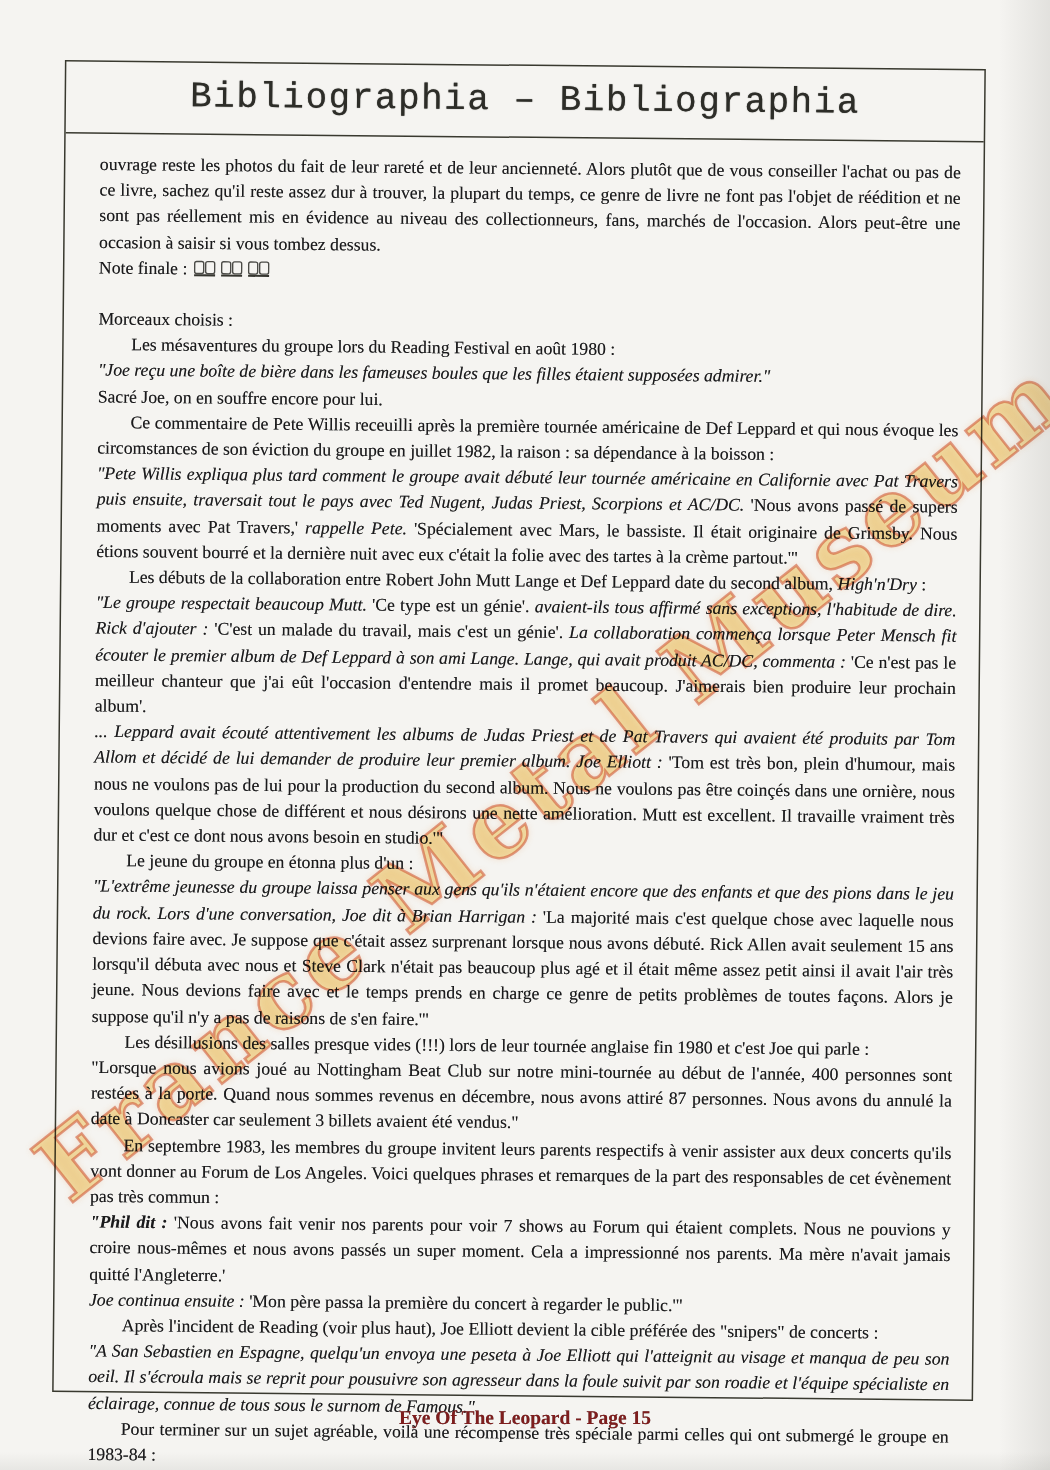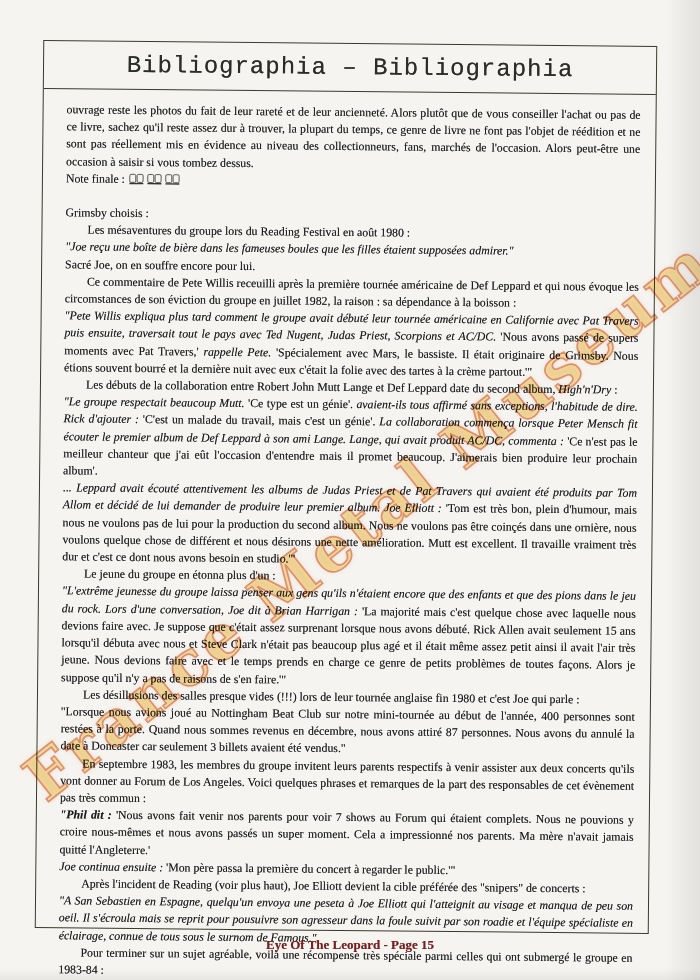--- a/index.html
+++ b/index.html
@@ -88,21 +88,21 @@
               <path d="M0.6,12 h16.8" stroke="#35352f" stroke-width="1.7" fill="none"></path>
             </svg></span><span class="book-icon"><svg width="15" height="12" viewBox="0 0 18 13" aria-hidden="true">
               <rect x="1" y="1" width="7.2" height="9.6" rx="1.6" fill="none" stroke="#4a4a46" stroke-width="1.1"></rect>
               <rect x="9.8" y="1" width="7.2" height="9.6" rx="1.6" fill="none" stroke="#4a4a46" stroke-width="1.1"></rect>
               <path d="M0.6,12 h16.8" stroke="#35352f" stroke-width="1.7" fill="none"></path>
             </svg></span><span class="book-icon"><svg width="15" height="12" viewBox="0 0 18 13" aria-hidden="true">
               <rect x="1" y="1" width="7.2" height="9.6" rx="1.6" fill="none" stroke="#4a4a46" stroke-width="1.1"></rect>
               <rect x="9.8" y="1" width="7.2" height="9.6" rx="1.6" fill="none" stroke="#4a4a46" stroke-width="1.1"></rect>
               <path d="M0.6,12 h16.8" stroke="#35352f" stroke-width="1.7" fill="none"></path>
             </svg></span></p>
-        <p class="para gap"><span class="seg-b">Grimsby choisis :</span></p>
+        <p class="para gap"><span class="seg-b">Morceaux choisis :</span></p>
         <p class="para indent"><span class="seg-n">Les mésaventures du groupe lors du Reading Festival en août 1980 :</span></p>
         <p class="para"><span class="seg-i">"Joe reçu une boîte de bière dans les fameuses boules que les filles étaient supposées admirer."</span></p>
         <p class="para"><span class="seg-n">Sacré Joe, on en souffre encore pour lui.</span></p>
         <p class="para indent"><span class="seg-n">Ce commentaire de Pete Willis receuilli après la première tournée américaine de Def Leppard et qui nous évoque les circomstances de son éviction du groupe en juillet 1982, la raison : sa dépendance à la boisson :</span></p>
         <p class="para"><span class="seg-i">"Pete Willis expliqua plus tard comment le groupe avait débuté leur tournée américaine en Californie avec Pat Travers puis ensuite, traversait tout le pays avec Ted Nugent, Judas Priest, Scorpions et AC/DC. </span><span class="seg-n">'Nous avons passé de supers moments avec Pat Travers,' </span><span class="seg-i">rappelle Pete. </span><span class="seg-n">'Spécialement avec Mars, le bassiste. Il était originaire de Grimsby. Nous étions souvent bourré et la dernière nuit avec eux c'était la folie avec des tartes à la crème partout.'"</span></p>
         <p class="para indent"><span class="seg-n">Les débuts de la collaboration entre Robert John Mutt Lange et Def Leppard date du second album, </span><span class="seg-i">High'n'Dry</span><span class="seg-n"> :</span></p>
         <p class="para"><span class="seg-i">"Le groupe respectait beaucoup Mutt. </span><span class="seg-n">'Ce type est un génie'. </span><span class="seg-i">avaient-ils tous affirmé sans exceptions, l'habitude de dire. Rick d'ajouter : </span><span class="seg-n">'C'est un malade du travail, mais c'est un génie'. </span><span class="seg-i">La collaboration commença lorsque Peter Mensch fit écouter le premier album de Def Leppard à son ami Lange. Lange, qui avait produit AC/DC, commenta : </span><span class="seg-n">'Ce n'est pas le meilleur chanteur que j'ai eût l'occasion d'entendre mais il promet beaucoup. J'aimerais bien produire leur prochain album'.</span></p>
         <p class="para"><span class="seg-i">... Leppard avait écouté attentivement les albums de Judas Priest et de Pat Travers qui avaient été produits par Tom Allom et décidé de lui demander de produire leur premier album. Joe Elliott : </span><span class="seg-n">'Tom est très bon, plein d'humour, mais nous ne voulons pas de lui pour la production du second album. Nous ne voulons pas être coinçés dans une ornière, nous voulons quelque chose de différent et nous désirons une nette amélioration. Mutt est excellent. Il travaille vraiment très dur et c'est ce dont nous avons besoin en studio.'"</span></p>
         <p class="para indent"><span class="seg-n">Le jeune du groupe en étonna plus d'un :</span></p>
         <p class="para"><span class="seg-i">"L'extrême jeunesse du groupe laissa penser aux gens qu'ils n'étaient encore que des enfants et que des pions dans le jeu du rock. Lors d'une conversation, Joe dit à Brian Harrigan : </span><span class="seg-n">'La majorité mais c'est quelque chose avec laquelle nous devions faire avec. Je suppose que c'était assez surprenant lorsque nous avons débuté. Rick Allen avait seulement 15 ans lorsqu'il débuta avec nous et Steve Clark n'était pas beaucoup plus agé et il était même assez petit ainsi il avait l'air très jeune. Nous devions faire avec et le temps prends en charge ce genre de petits problèmes de toutes façons. Alors je suppose qu'il n'y a pas de raisons de s'en faire.'"</span></p>

